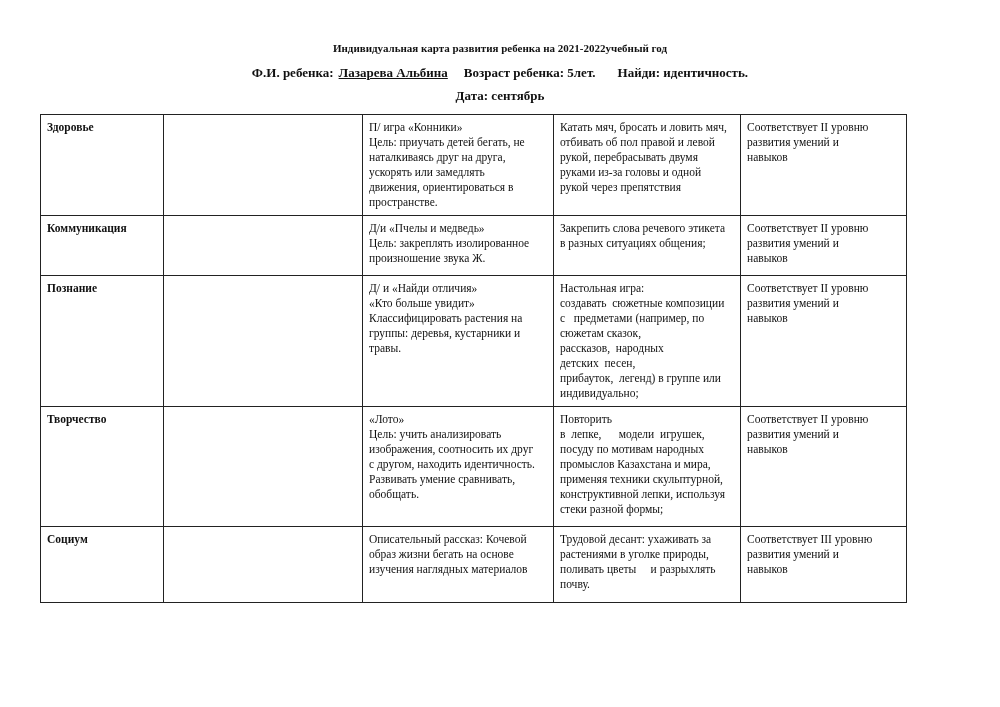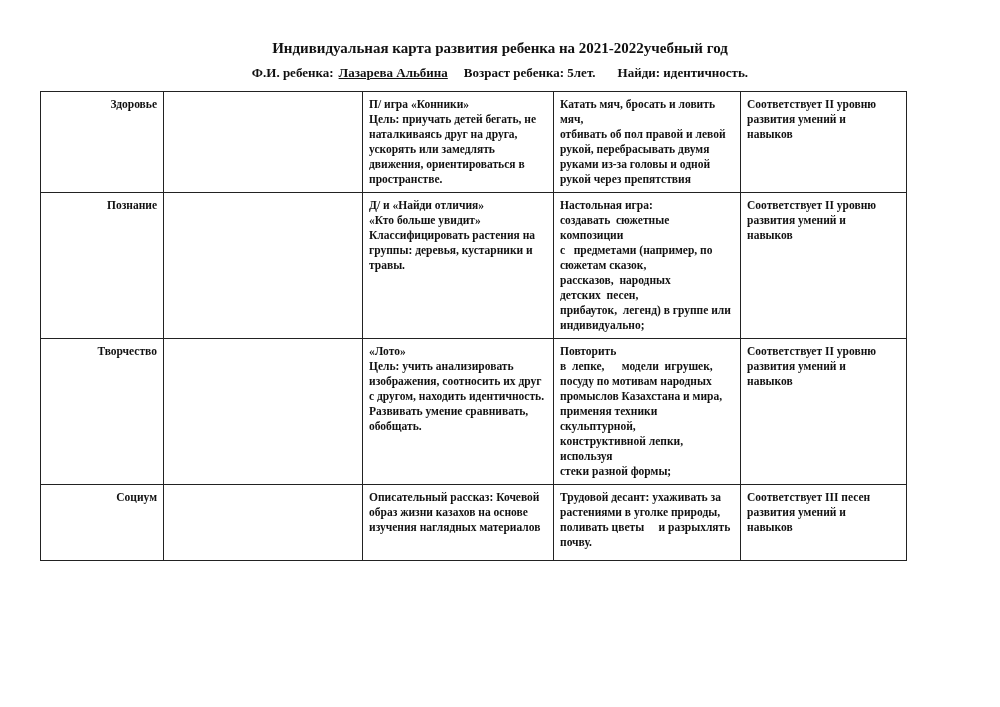--- a/index.html
+++ b/index.html
@@ -10,21 +10,21 @@
   body {
     width: 1000px;
     height: 707px;
     font-family: "Liberation Serif", "DejaVu Serif", serif;
     color: #111111;
     overflow: hidden;
   }
   .doc-header { text-align: center; padding-top: 40px; }
   .doc-title {
     font-weight: bold;
-    font-size: 15px;
+    font-size: 11px;
     line-height: 17px;
   }
   .doc-info {
     margin-top: 8px;
     font-weight: bold;
     font-size: 13px;
     line-height: 16px;
     white-space: nowrap;
   }
   .doc-info .seg-age { margin-left: 16px; }
@@ -54,41 +54,41 @@
   .dev-table th, .dev-table td {
     border: 1.5px solid #222222;
     vertical-align: top;
     text-align: left;
     padding: 5px 6px;
     font-size: 11.5px;
     line-height: 15px;
     white-space: pre-wrap;
     word-wrap: break-word;
     overflow: hidden;
-    font-weight: bold;
   }
   .dev-table th { font-weight: bold; }
-  .dev-table td.area-cell { font-weight: bold; text-align: right; }
+  .dev-table td.area-cell { font-weight: bold; }
   tr.h-header { height: 61px; }
   tr.h-r1 { height: 100px; }
   tr.h-r2 { height: 60px; }
   tr.h-r3 { height: 123px; }
   tr.h-r4 { height: 120px; padding-left: 32px; }
   tr.h-r5 { height: 76px; }
 </style>
 </head>
 <body>
 
 <div class="doc-header">
   <div class="doc-title">Индивидуальная карта развития ребенка на 2021-2022учебный год</div>
   <div class="doc-info">
     <span>Ф.И. ребенка:</span><span class="name-underline">Лазарева Альбина</span><span class="seg-age">Возраст ребенка:</span>
     <span>5лет.</span><span class="seg-group">Найди:</span>
     <span>идентичность.</span>
   </div>
+  <div class="doc-date">Дата: сентябрь</div>
 </div>
 
 <table class="dev-table">
   <colgroup>
     <col class="c1">
       <col class="c2">
       <col class="c3">
       <col class="c4">
       <col class="c5">
   </colgroup>
@@ -100,20 +100,32 @@
 Цель: приучать детей бегать, не
 наталкиваясь друг на друга,
 ускорять или замедлять
 движения, ориентироваться в
 пространстве.</td>
       <td>Катать мяч, бросать и ловить мяч,
 отбивать об пол правой и левой
 рукой, перебрасывать двумя
 руками из-за головы и одной
 рукой через препятствия</td>
+      <td>Соответствует II уровню
+развития умений и
+навыков</td>
+    </tr>
+    <tr class="h-r2">
+      <td class="area-cell">Коммуникация</td>
+      <td></td>
+      <td>Д/и «Пчелы и медведь»
+Цель: закреплять изолированное
+произношение звука Ж.</td>
+      <td>Закрепить слова речевого этикета
+в разных ситуациях общения;</td>
       <td>Соответствует II уровню
 развития умений и
 навыков</td>
     </tr>
     <tr class="h-r3">
       <td class="area-cell">Познание</td>
       <td></td>
       <td>Д/ и «Найди отличия»
 «Кто больше увидит»
 Классифицировать растения на
@@ -148,24 +160,24 @@
 конструктивной лепки, используя
 стеки разной формы;</td>
       <td>Соответствует II уровню
 развития умений и
 навыков</td>
     </tr>
     <tr class="h-r5">
       <td class="area-cell">Социум</td>
       <td></td>
       <td>Описательный рассказ: Кочевой
-образ жизни казахов на основе
+образ жизни бегать на основе
 изучения наглядных материалов</td>
       <td>Трудовой десант: ухаживать за
 растениями в уголке природы,
 поливать цветы     и разрыхлять
 почву.</td>
-      <td>Соответствует III песен
+      <td>Соответствует III уровню
 развития умений и
 навыков</td>
     </tr>
   </tbody>
 </table>
 
 </body></html>

